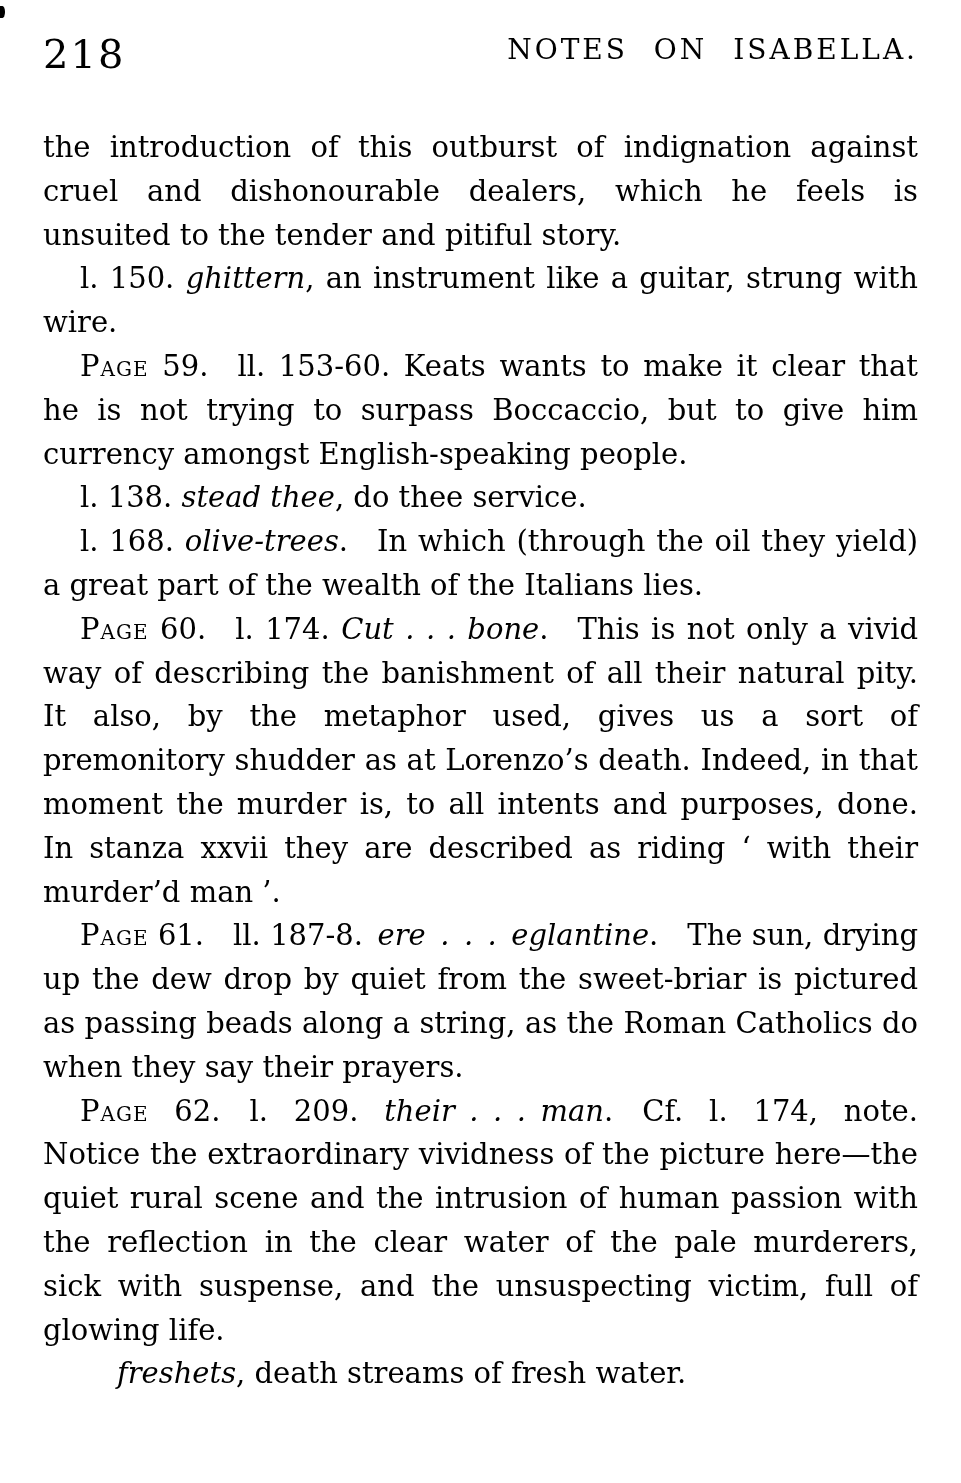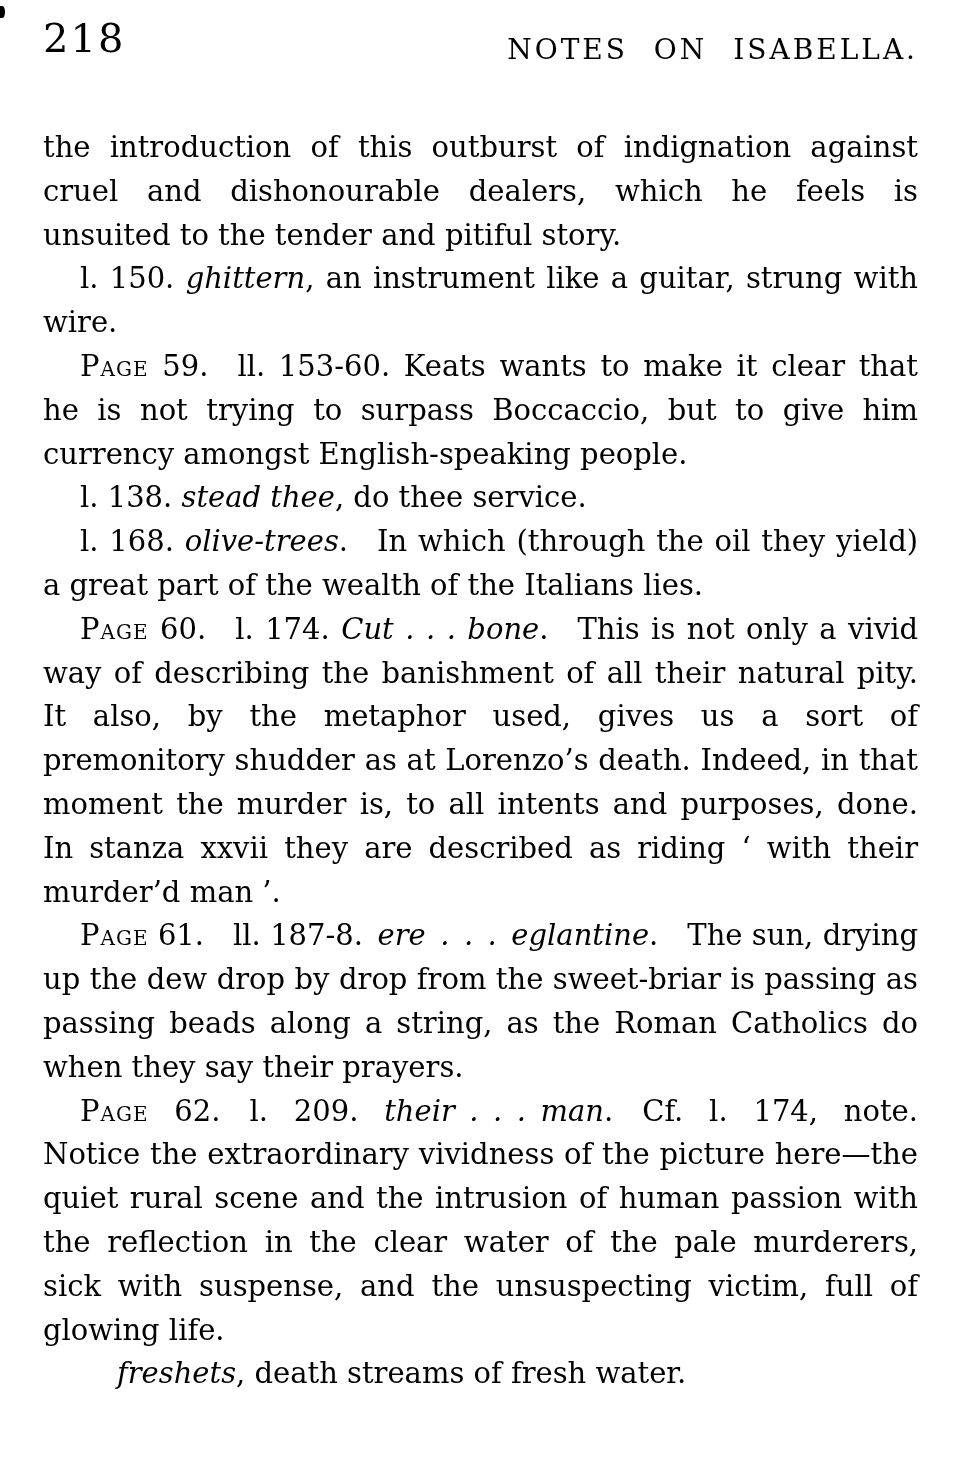--- a/index.html
+++ b/index.html
@@ -31,21 +31,21 @@
     background: #000;
     border-radius: 0 60% 60% 0;
   }
   .header {
     position: relative;
     height: 50px;
   }
   .page-number {
     position: absolute;
     left: 0;
-    bottom: 16px;
+    bottom: 0;
     font-size: 40px;
     line-height: 1;
     letter-spacing: 2px;
   }
   .header-title {
     position: absolute;
     left: 0;
     right: 0;
     bottom: 10px;
     text-align: right;
@@ -81,17 +81,17 @@
     <span class="header-title">NOTES ON ISABELLA.</span>
   </div>
 
   <div class="body-text">
       <p class="flush"><span>the introduction of this outburst of indignation against cruel and dishonourable dealers, which he feels is unsuited to the tender and pitiful story.</span></p>
       <p class="indent"><span>l. 150. </span><span class="seg-italic">ghittern</span><span>, an instrument like a guitar, strung with wire.</span></p>
       <p class="indent"><span class="seg-sc">Page</span><span> 59. ll. 153-60. Keats wants to make it clear that he is not trying to surpass Boccaccio, but to give him currency amongst English-speaking people.</span></p>
       <p class="indent"><span>l. 138. </span><span class="seg-italic">stead thee</span><span>, do thee service.</span></p>
       <p class="indent"><span>l. 168. </span><span class="seg-italic">olive-trees</span><span>. In which (through the oil they yield) a great part of the wealth of the Italians lies.</span></p>
       <p class="indent"><span class="seg-sc">Page</span><span> 60. l. 174. </span><span class="seg-italic">Cut . . . bone</span><span>. This is not only a vivid way of describing the banishment of all their natural pity. It also, by the metaphor used, gives us a sort of premonitory shudder as at Lorenzo’s death. Indeed, in that moment the murder is, to all intents and purposes, done. In stanza xxvii they are described as riding ‘ with their murder’d man ’.</span></p>
-      <p class="indent"><span class="seg-sc">Page</span><span> 61. ll. 187-8. </span><span class="seg-italic">ere . . . eglantine</span><span>. The sun, drying up the dew drop by drop from the sweet-briar is passing as passing beads along a string, as the Roman Catholics do when they say their prayers.</span></p>
+      <p class="indent"><span class="seg-sc">Page</span><span> 61. ll. 187-8. </span><span class="seg-italic">ere . . . eglantine</span><span>. The sun, drying up the dew drop by quiet from the sweet-briar is pictured as passing beads along a string, as the Roman Catholics do when they say their prayers.</span></p>
       <p class="indent"><span class="seg-sc">Page</span><span> 62. l. 209. </span><span class="seg-italic">their . . . man</span><span>. Cf. l. 174, note. Notice the extraordinary vividness of the picture here—the quiet rural scene and the intrusion of human passion with the reflection in the clear water of the pale murderers, sick with suspense, and the unsuspecting victim, full of glowing life.</span></p>
       <p class="indent2"><span class="seg-italic">freshets</span><span>, death streams of fresh water.</span></p>
     </div>
 </div>
 
 </body></html>

